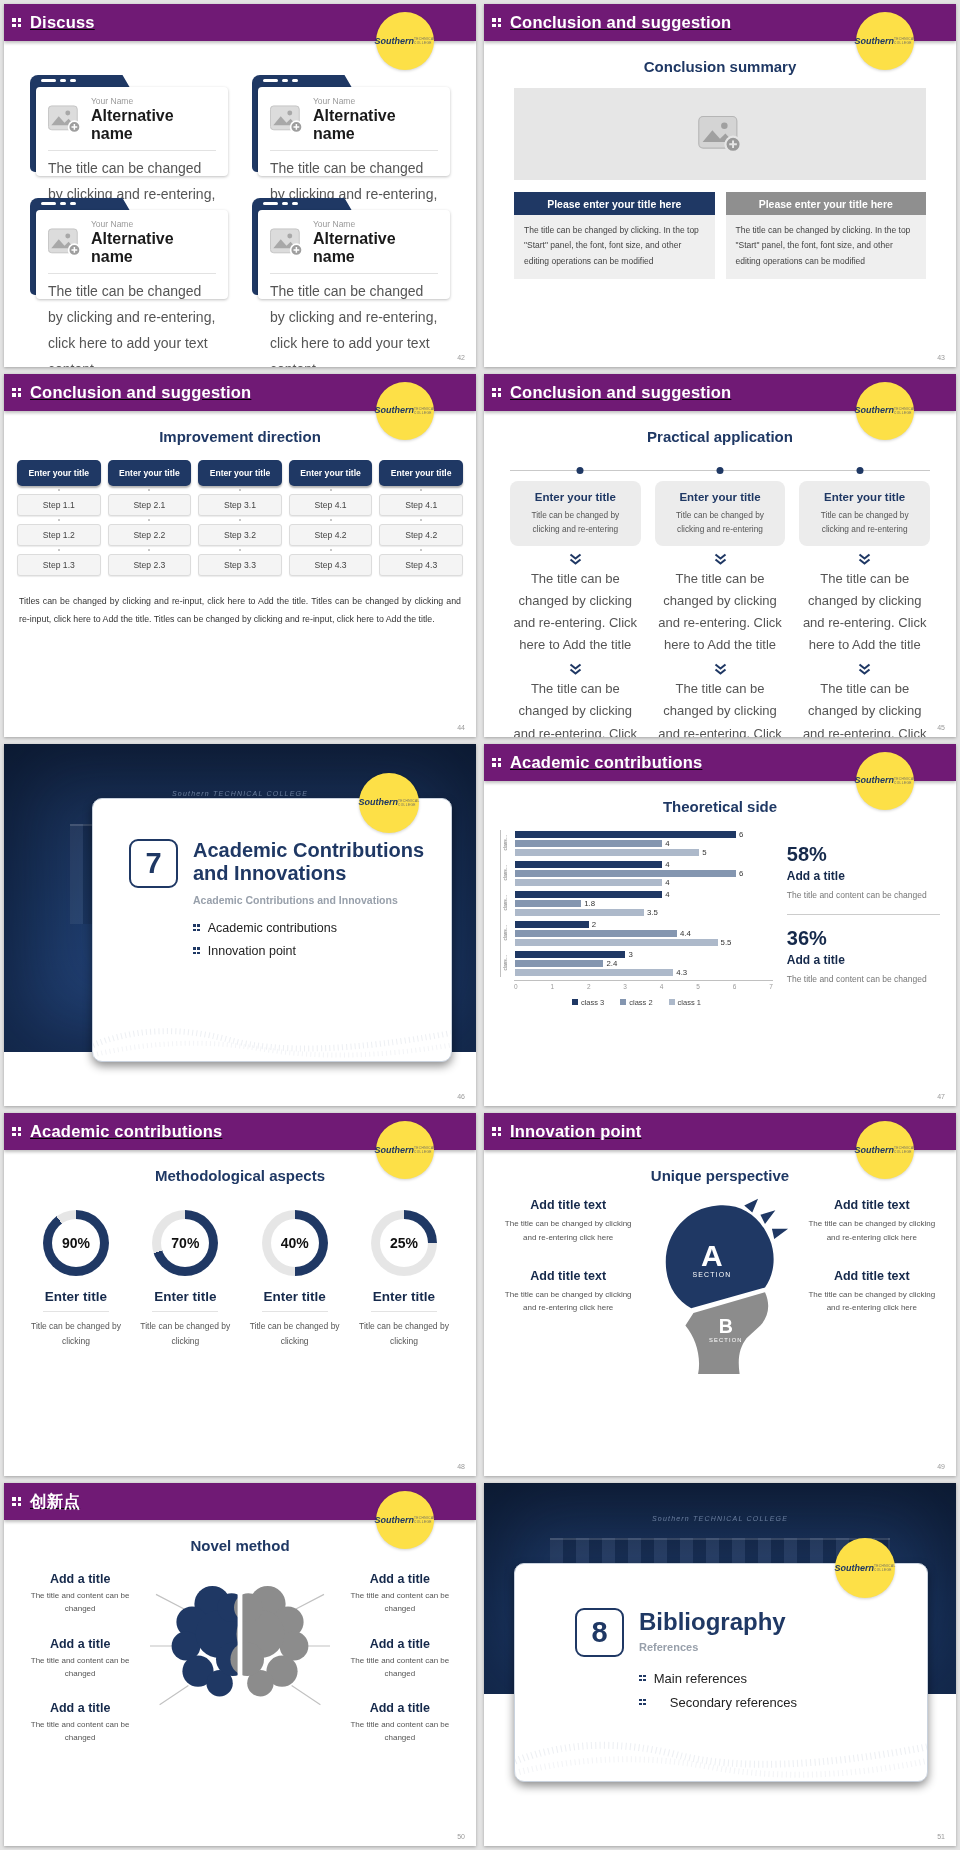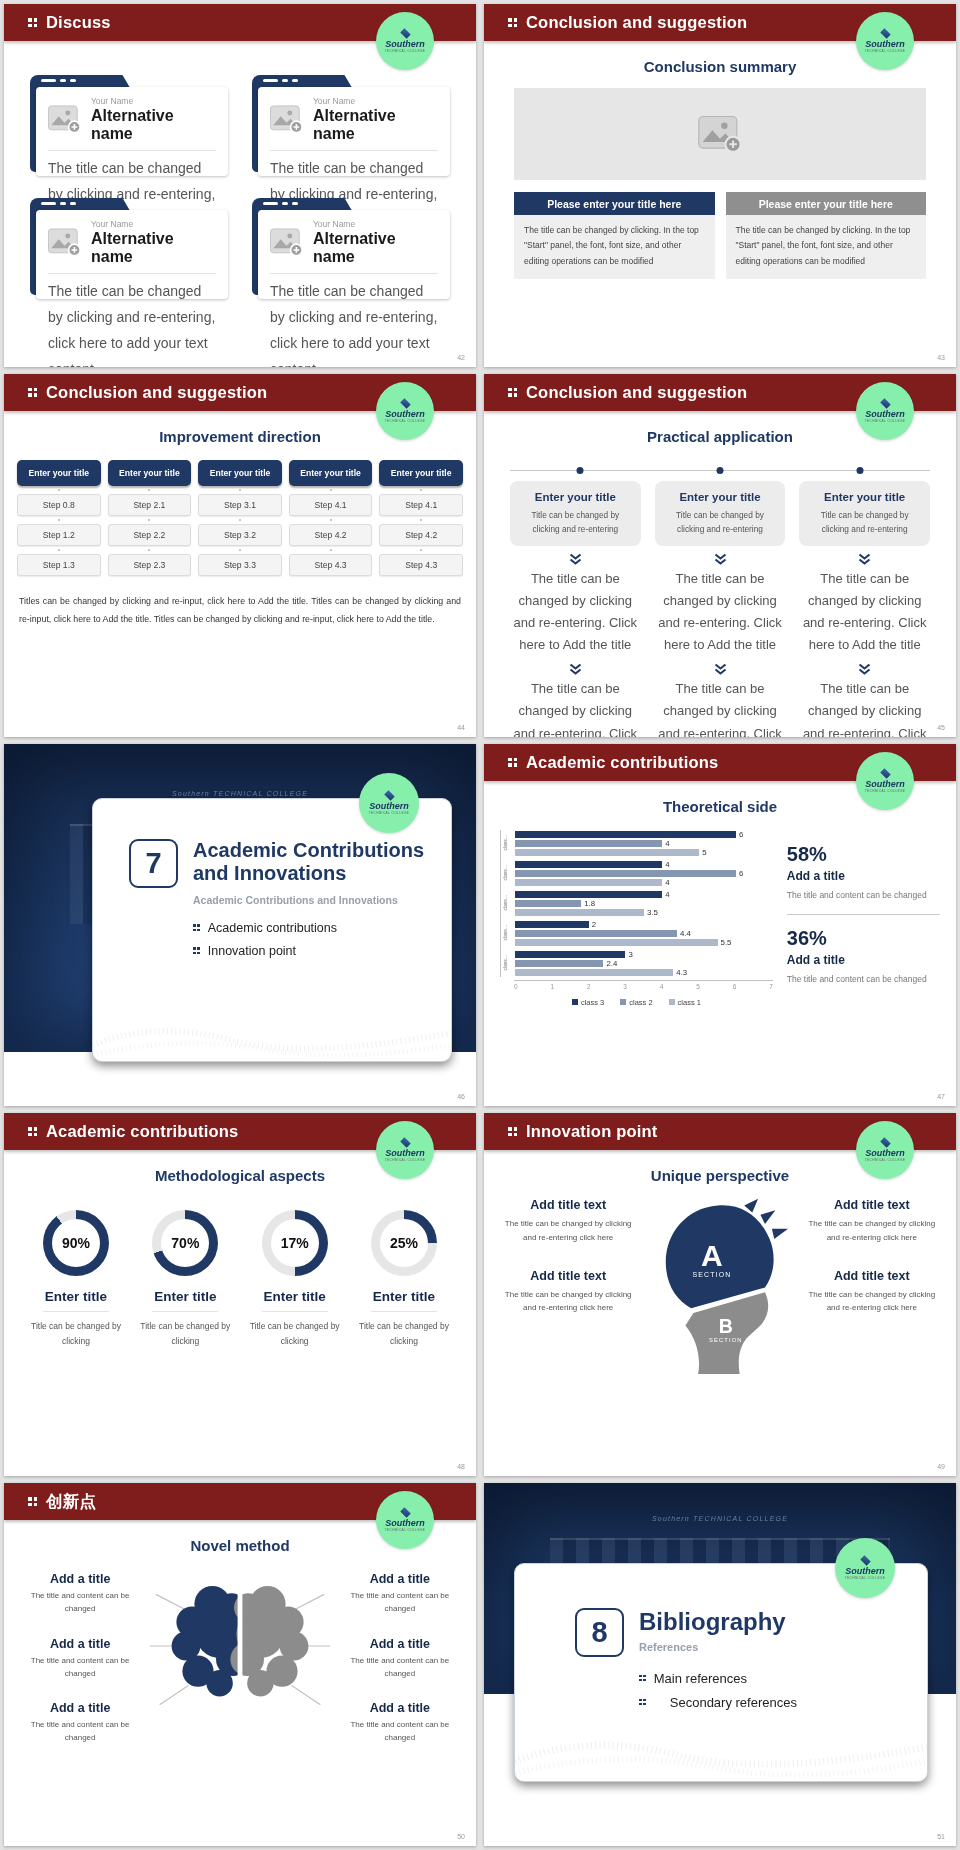--- a/index.html
+++ b/index.html
@@ -1,26 +1,26 @@
 <!DOCTYPE html>
 <html><head>
 <meta charset="utf-8">
 <style>
   html,body{margin:0;padding:0;}
   body{width:960px;height:1850px;background:#e3e3e3;font-family:"Liberation Sans",sans-serif;-webkit-font-smoothing:antialiased;}
   .grid{display:grid;grid-template-columns:1fr 1fr;grid-template-rows:repeat(5,1fr);gap:7px 8px;padding:4px;box-sizing:border-box;width:960px;height:1850px;}
   .slide{position:relative;background:#fff;overflow:hidden;box-shadow:0 1px 3px rgba(0,0,0,.28);}
   
-  .shead{position:relative;height:37px;background:#7f1d1d;display:flex;align-items:center;gap:9px;padding:0 24px;box-shadow:0 2px 3px rgba(0,0,0,.25);z-index:3;}
+  .shead{position:relative;height:37px;background:#701a75;display:flex;align-items:center;gap:9px;padding:0 8px;box-shadow:0 2px 3px rgba(0,0,0,.25);z-index:3;text-decoration:underline;}
   .htitle{color:#fff;font-weight:bold;font-size:16.5px;letter-spacing:.2px;}
   .dots4{display:inline-grid;grid-template-columns:3.5px 3.5px;grid-template-rows:3.5px 3.5px;gap:2px;}
   .dots4 i{background:#fff;display:block;}
   .dots4.navy i{background:#1f3864;}
   .dots4.sm{grid-template-columns:2.6px 2.6px;grid-template-rows:2.6px 2.6px;gap:1.6px;}
-  .logo-circle{position:absolute;top:8px;right:42px;width:58px;height:58px;border-radius:50%;background:#86efac;z-index:4;display:flex;flex-direction:column;align-items:center;justify-content:center;box-shadow:0 1px 3px rgba(0,0,0,.18);}
+  .logo-circle{position:absolute;top:8px;right:42px;width:58px;height:58px;border-radius:50%;background:#fde047;z-index:4;display:flex;flex-direction:row;align-items:center;justify-content:center;box-shadow:0 1px 3px rgba(0,0,0,.18);}
   .logo-diamond{width:9px;height:9px;background:linear-gradient(135deg,#3a68b0,#1f3864);transform:rotate(45deg) scaleY(.65);margin-bottom:2px;}
   .logo-text{font-size:9px;font-weight:bold;font-style:italic;color:#1f3864;line-height:1;}
   .logo-sub{font-size:3.2px;color:#666;letter-spacing:.4px;}
   .stitle{text-align:center;color:#1f3864;font-weight:bold;font-size:15px;margin-top:17px;}
   .pagenum{position:absolute;right:11px;bottom:6px;font-size:7px;color:#9a9a9a;z-index:5;}
   
   .cards{display:grid;grid-template-columns:1fr 1fr;gap:22px 24px;margin:34px 26px 0;}
   .fcard{position:relative;height:101px;}
   .ftab{position:absolute;left:0;top:0;right:13px;bottom:4px;background:#1f3864;border-radius:8px 8px 5px 5px;clip-path:polygon(0 0,50% 0,58% 26%,100% 26%,100% 100%,0 100%);}
   .fdashes{position:absolute;top:4px;left:11px;display:flex;gap:4px;z-index:1;}
@@ -286,21 +286,21 @@
     <div class="logo-circle">
       <span class="logo-diamond"></span>
       <span class="logo-text">Southern</span>
       <span class="logo-sub">TECHNICAL COLLEGE</span>
     </div>
     <div class="stitle">Improvement direction</div>
     <div class="steps-wrap">
       <div class="scol">
         <div class="scol-title">Enter your title</div>
         <span class="sdot"></span>
-          <div class="sbox">Step 0.8</div>
+          <div class="sbox">Step 1.1</div>
         <span class="sdot"></span>
           <div class="sbox">Step 1.2</div>
         <span class="sdot"></span>
           <div class="sbox">Step 1.3</div>
       </div>
       <div class="scol">
         <div class="scol-title">Enter your title</div>
         <span class="sdot"></span>
           <div class="sbox">Step 2.1</div>
         <span class="sdot"></span>
@@ -626,21 +626,21 @@
       <div class="donut-item">
         <div class="donut" style="background: conic-gradient(rgb(31, 56, 100) 0deg, rgb(31, 56, 100) 252deg, rgb(230, 230, 230) 252deg, rgb(230, 230, 230) 360deg);">
             <span class="donut-label">70%</span>
           </div>
         <div class="donut-title">Enter title</div>
         <hr class="donut-div">
         <div class="donut-body">Title can be changed by clicking</div>
       </div>
       <div class="donut-item">
         <div class="donut" style="background: conic-gradient(rgb(31, 56, 100) 0deg, rgb(31, 56, 100) 180deg, rgb(230, 230, 230) 180deg, rgb(230, 230, 230) 360deg);">
-            <span class="donut-label">17%</span>
+            <span class="donut-label">40%</span>
           </div>
         <div class="donut-title">Enter title</div>
         <hr class="donut-div">
         <div class="donut-body">Title can be changed by clicking</div>
       </div>
       <div class="donut-item">
         <div class="donut" style="background: conic-gradient(rgb(31, 56, 100) 0deg, rgb(31, 56, 100) 90deg, rgb(230, 230, 230) 90deg, rgb(230, 230, 230) 360deg);">
             <span class="donut-label">25%</span>
           </div>
         <div class="donut-title">Enter title</div>

